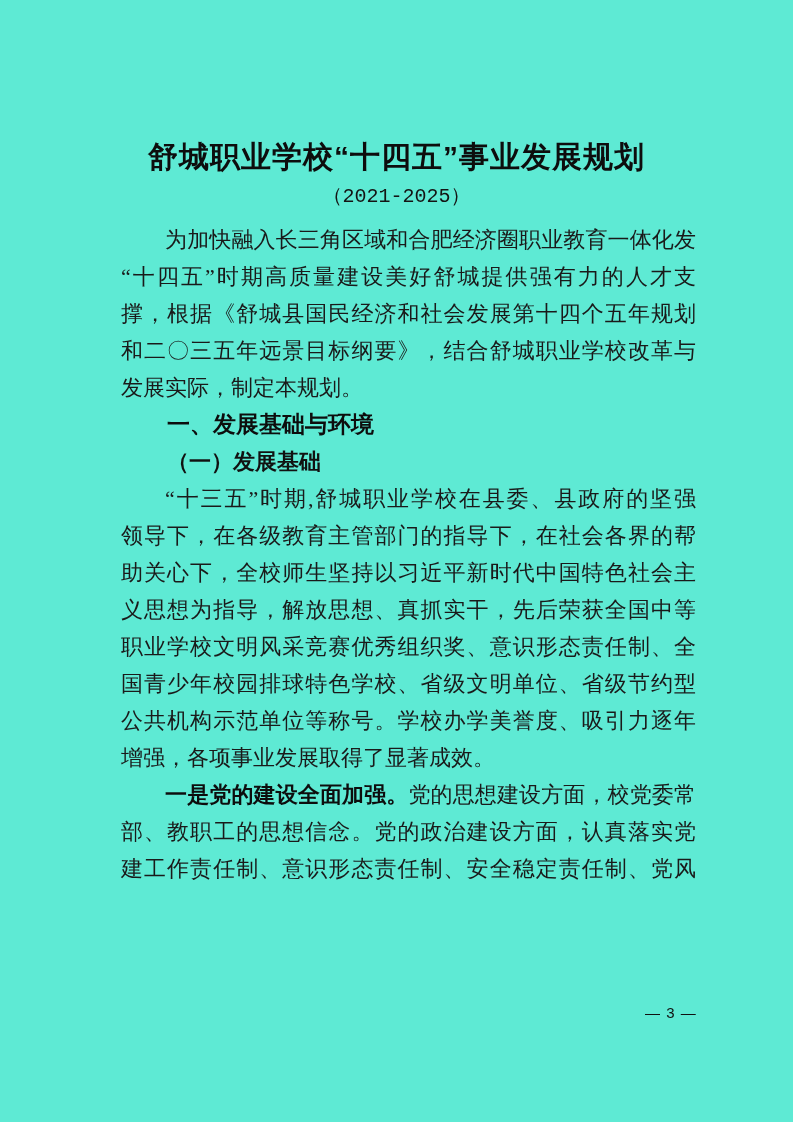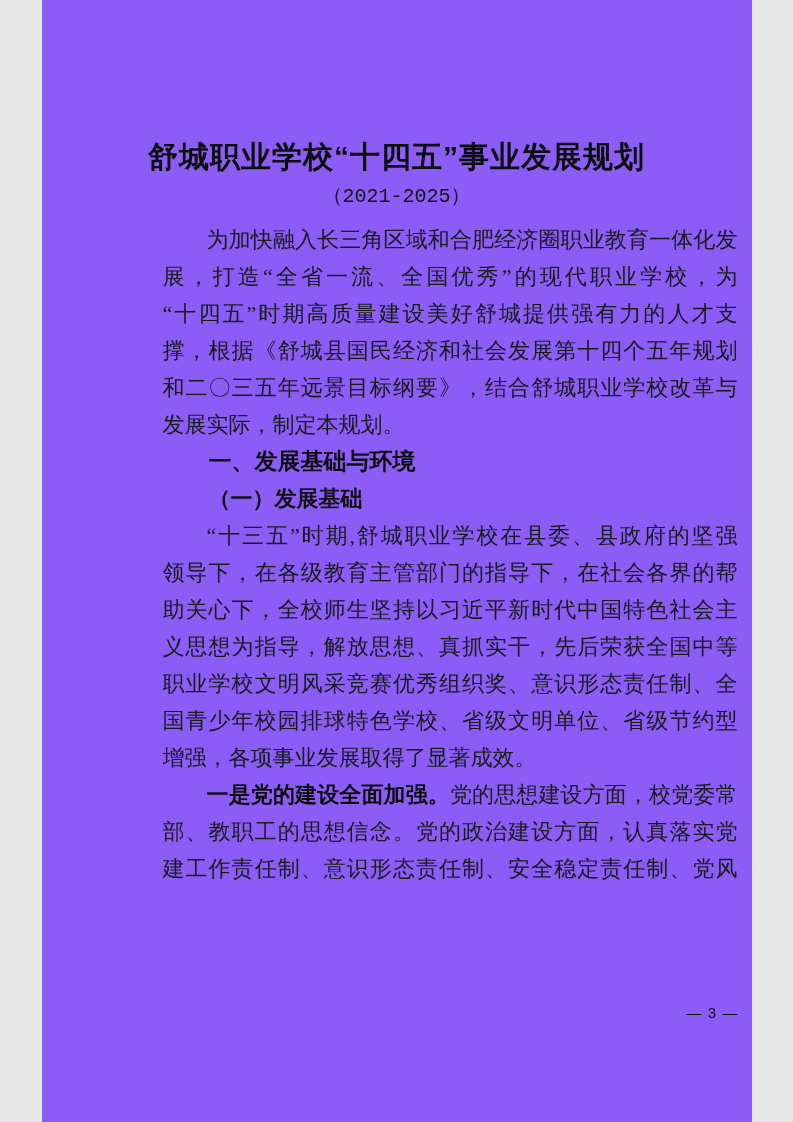--- a/index.html
+++ b/index.html
@@ -1,22 +1,22 @@
 <!DOCTYPE html>
 <html><head>
 <meta charset="utf-8">
 <style>
   html, body { margin: 0; padding: 0; }
   body { background: #e8e8e8; }
   .page {
     position: relative;
-    width: 710px;
+    width: 793px;
     height: 1122px;
     margin: 0 auto;
-    background: #8b5cf6;
+    background: #5eead4;
     color: #141414;
     overflow: hidden;
     font-family: "Liberation Serif", "DejaVu Serif", serif;
   }
   .title {
     position: absolute;
     left: 0; right: 0; top: 137px;
     text-align: center;
     font-size: 30px;
     font-weight: 700;
@@ -85,36 +85,36 @@
 <body>
 
 <div class="page">
 
   <h1 class="title">舒城职业学校“十四五”事业发展规划</h1>
   <div class="subtitle">（2021-2025）</div>
 
   <div class="bodytext">
 
     <div class="line ind">为加快融入长三角区域和合肥经济圈职业教育一体化发</div>
-    <div class="line">展，打造“全省一流、全国优秀”的现代职业学校，为</div>
     <div class="line">“十四五”时期高质量建设美好舒城提供强有力的人才支</div>
     <div class="line">撑，根据《舒城县国民经济和社会发展第十四个五年规划</div>
     <div class="line">和二〇三五年远景目标纲要》，结合舒城职业学校改革与</div>
     <div class="line pl">发展实际，制定本规划。</div>
 
     <div class="line h1">一、发展基础与环境</div>
 
     <div class="line h2">（一）发展基础</div>
 
     <div class="line ind">“十三五”时期,舒城职业学校在县委、县政府的坚强</div>
     <div class="line">领导下，在各级教育主管部门的指导下，在社会各界的帮</div>
     <div class="line">助关心下，全校师生坚持以习近平新时代中国特色社会主</div>
     <div class="line">义思想为指导，解放思想、真抓实干，先后荣获全国中等</div>
     <div class="line">职业学校文明风采竞赛优秀组织奖、意识形态责任制、全</div>
     <div class="line">国青少年校园排球特色学校、省级文明单位、省级节约型</div>
+    <div class="line">公共机构示范单位等称号。学校办学美誉度、吸引力逐年</div>
     <div class="line pl">增强，各项事业发展取得了显著成效。</div>
 
     <div class="line ind">
       <span class="bold-run">一是党的建设全面加强。</span><span>党的思想建设方面，校党委常</span>
     </div>
     <div class="line">部、教职工的思想信念。党的政治建设方面，认真落实党</div>
     <div class="line">建工作责任制、意识形态责任制、安全稳定责任制、党风</div>
   </div>
 
   <div class="pageno">— 3 —</div>

